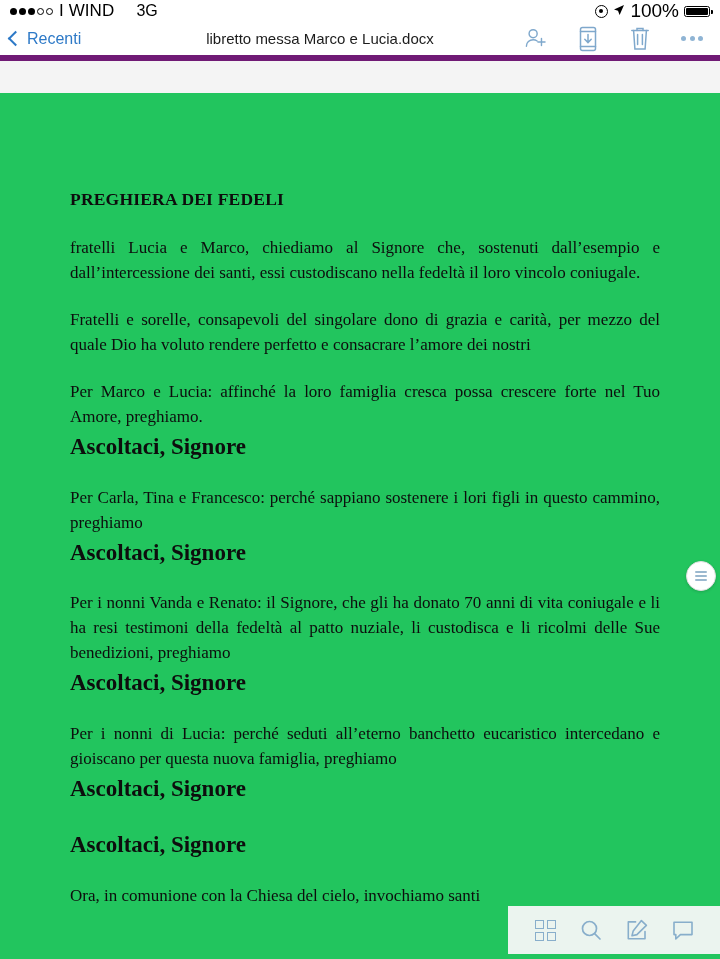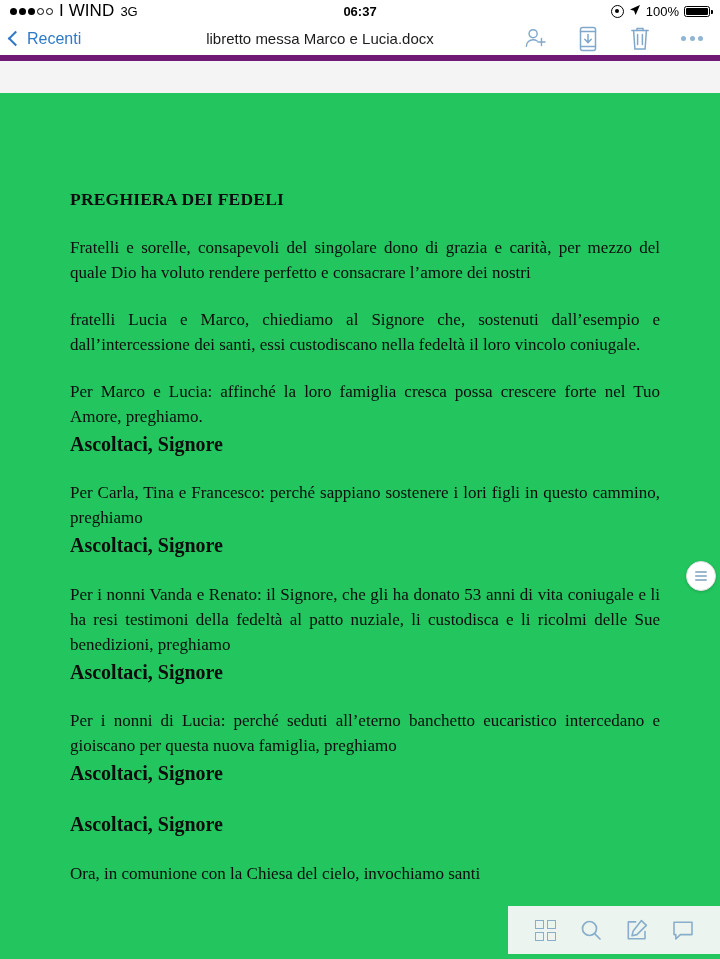--- a/index.html
+++ b/index.html
@@ -43,21 +43,21 @@
     border-radius: 50%;
     background: #000;
   }
   .dot.empty {
     background: transparent;
     border: 1px solid #000;
     width: 5px;
     height: 5px;
   }
   .carrier-name { font-size: 17px; letter-spacing: 0.1px; }
-  .network-type { font-size: 13px; margin-left: 0; }
+  .network-type { font-size: 16px; margin-left: 16px; }
   .status-center {
     position: absolute;
     left: 0; right: 0;
     text-align: center;
     font-size: 13px;
     font-weight: bold;
     pointer-events: none;
   }
   .status-right {
     margin-left: auto;
@@ -75,21 +75,21 @@
   }
   .alarm-icon::after {
     content: "";
     position: absolute;
     left: 3px; top: 3px;
     width: 4px; height: 4px;
     background: #000;
     border-radius: 50%;
   }
   .loc-arrow { font-size: 12px; line-height: 1; transform: rotate(0deg); }
-  .battery-pct { font-size: 13px; }
+  .battery-pct { font-size: 19px; }
   .battery {
     width: 26px; height: 11px;
     border: 1.2px solid #000;
     border-radius: 2.5px;
     position: relative;
     display: flex; align-items: center;
     padding: 1px;
     box-sizing: border-box;
   }
   .battery::after {
@@ -185,21 +185,21 @@
   .para {
     font-size: 17px;
     line-height: 1.47;
     text-align: justify;
     margin: 0 0 6px 0;
     padding-right: 0px;
   }
   .para.spaced { margin-bottom: 22px; }
   .para.tight { margin-bottom: 0; }
   .resp {
-    font-size: 20px;
+    font-size: 23px;
     font-weight: bold;
     line-height: 1.47;
     margin: 0 0 22px 0;
     text-align: left;
   }
   .para b { font-weight: bold; }
 
   
   .scroll-handle {
     position: absolute;
@@ -252,21 +252,20 @@
     <span class="signal-dots">
       <i class="dot"></i>
         <i class="dot"></i>
         <i class="dot"></i>
         <i class="dot empty"></i>
         <i class="dot empty"></i>
     </span>
     <span class="carrier-name">I WIND</span>
     <span class="network-type">3G</span>
   </div>
-  <div class="status-center">06:37</div>
   <div class="status-right">
     <span class="alarm-icon"></span>
     <span class="loc-arrow">
       <svg width="12" height="12" viewBox="0 0 12 12">
           <path d="M11 1 L1 5.6 L5 6.8 L6.6 11 Z" fill="#000"></path>
         </svg>
     </span>
     <span class="battery-pct">100%</span>
     <span class="battery">
         <span class="battery-fill"></span>
@@ -314,32 +313,32 @@
 </div>
 
 <div class="doc-area">
   <div class="doc-gap"></div>
 
   <div class="page">
     <div class="doc-heading">
       <span>PREGHIERA DEI FEDELI</span>
     </div>
 
+    <p class="para spaced">fratelli Lucia e Marco, chiediamo al Signore che, sostenuti dall’esempio e dall’intercessione dei santi, essi custodiscano nella fedeltà il loro vincolo coniugale.</p>
+
     <p class="para spaced">Fratelli e sorelle, consapevoli del singolare dono di grazia e carità, per mezzo del quale Dio ha voluto rendere perfetto e consacrare l’amore dei nostri</p>
 
-    <p class="para spaced">fratelli Lucia e Marco, chiediamo al Signore che, sostenuti dall’esempio e dall’intercessione dei santi, essi custodiscano nella fedeltà il loro vincolo coniugale.</p>
-
 
     <p class="para tight">Per Marco e Lucia: affinché la loro famiglia cresca possa crescere forte nel Tuo Amore, preghiamo.</p>
     <p class="resp">Ascoltaci, Signore</p>
 
     <p class="para tight">Per Carla, Tina e Francesco: perché sappiano sostenere i lori figli in questo cammino, preghiamo</p>
     <p class="resp">Ascoltaci, Signore</p>
 
-    <p class="para tight">Per i nonni Vanda e Renato: il Signore, che gli ha donato 53 anni di vita coniugale e li ha resi testimoni della fedeltà al patto nuziale, li custodisca e li ricolmi delle Sue benedizioni, preghiamo</p>
+    <p class="para tight">Per i nonni Vanda e Renato: il Signore, che gli ha donato 70 anni di vita coniugale e li ha resi testimoni della fedeltà al patto nuziale, li custodisca e li ricolmi delle Sue benedizioni, preghiamo</p>
     <p class="resp">Ascoltaci, Signore</p>
 
     <p class="para tight">Per i nonni di Lucia: perché seduti all’eterno banchetto eucaristico intercedano e gioiscano per questa nuova famiglia, preghiamo</p>
     <p class="resp">Ascoltaci, Signore</p>
 
     <p class="resp">Ascoltaci, Signore</p>
 
     <p class="para">Ora, in comunione con la Chiesa del cielo, invochiamo santi</p>
   </div>
 

